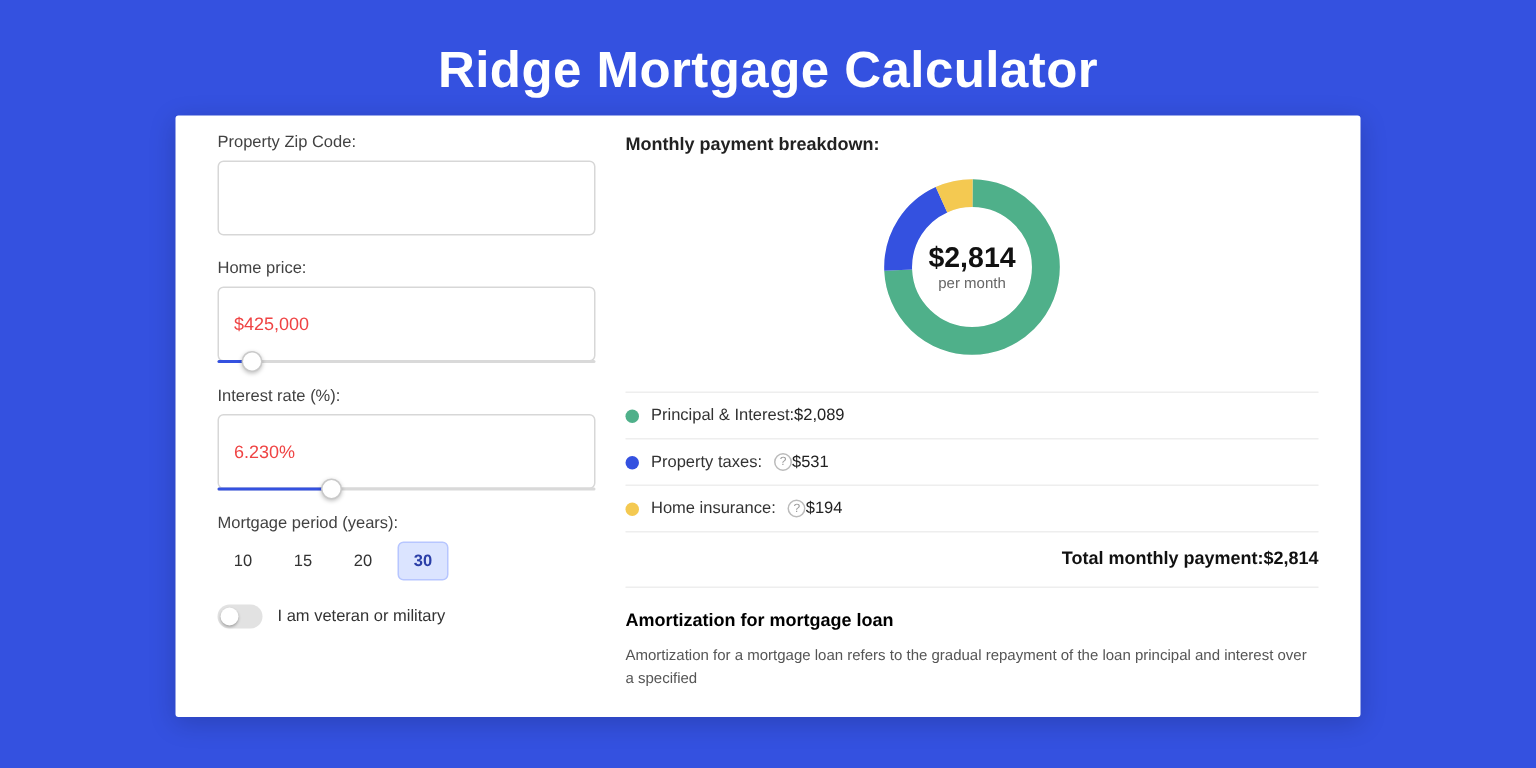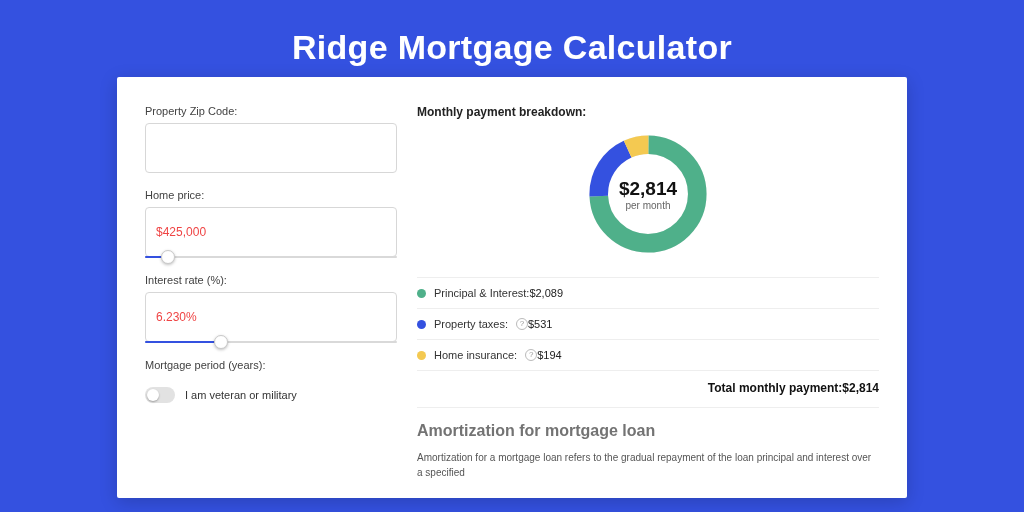--- a/index.html
+++ b/index.html
@@ -1,20 +1,20 @@
 <!DOCTYPE html>
 <html><head>
 <meta charset="utf-8">
 <style>
   *{box-sizing:border-box;margin:0;padding:0;font-family:-apple-system,BlinkMacSystemFont,"Segoe UI",Helvetica,Arial,sans-serif;}
   body{width:1024px;height:512px;overflow:hidden;background:#3451e0;}
   .hero{width:100%;padding:28px 0 10px;text-align:center;}
   .hero h1{color:#fff;font-size:34px;font-weight:800;letter-spacing:.3px;}
   .card-wrap{width:790px;margin:0 auto;background:#fff;border-radius:2px;box-shadow:0 4px 18px rgba(0,0,0,.18);}
-  .card{display:flex;gap:20px;padding:28px 28px 18px;}
+  .card{display:flex;gap:20px;padding:12px 28px 18px;}
   .col-left{flex:0 0 252px;}
   .col-right{flex:1;}
   .lbl{font-size:11px;color:#424242;margin-bottom:6px;display:block;}
   .field{width:100%;height:50px;border:1px solid #d7d7d7;border-radius:4px;padding:0 10px;font-size:12px;color:#ef4444;background:#fff;}
   .group{margin-bottom:16px;position:relative;}
   .slider-track{position:relative;height:2px;background:#d9d9d9;margin-top:-1px;border-radius:2px;}
   .slider-fill{position:absolute;left:0;top:0;bottom:0;background:#3451e0;border-radius:2px;}
   .slider-thumb{position:absolute;top:50%;width:14px;height:14px;border-radius:50%;background:#fff;border:1px solid #c9c9c9;box-shadow:0 1px 3px rgba(0,0,0,.25);transform:translate(-50%,-50%);cursor:pointer;}
   .dp-row{display:flex;gap:8px;}
   .dp-row .field:first-child{flex:1;}
@@ -33,21 +33,21 @@
   .donut-amount{font-size:19px;font-weight:800;color:#111;}
   .donut-sub{font-size:10px;color:#666;}
   .legend{border-top:1px solid #eee;}
   .legend-row{display:flex;align-items:center;justify-content:flex-start;padding:9px 0;border-bottom:1px solid #eee;}
   .legend-left{display:flex;align-items:center;gap:8px;font-size:11px;color:#333;}
   .dot{width:9px;height:9px;border-radius:50%;}
   .info{width:12px;height:12px;border-radius:50%;border:1px solid #bbb;color:#999;font-size:8px;line-height:10px;text-align:center;display:inline-block;}
   .legend-val{font-size:11px;color:#222;}
   .total-row{display:flex;justify-content:flex-end;padding:10px 0 12px;font-size:12px;font-weight:700;color:#111;}
   .amort{border-top:1px solid #eee;padding-top:14px;}
-  .amort-title{font-size:16px;font-weight:700;margin-bottom:10px;color:#737373;}
+  .amort-title{font-size:12px;font-weight:700;margin-bottom:10px;color:#000000;}
   .amort-text{font-size:10px;color:#555;line-height:1.5;}
 </style>
 </head>
 <body>
 
 <div class="hero">
   <h1>Ridge Mortgage Calculator</h1>
 </div>
 
 <div class="card-wrap">
@@ -74,20 +74,26 @@
         <label class="lbl">Interest rate (%):</label>
         <input class="field" value="6.230%" style="">
         <div class="slider-track">
           <div class="slider-fill" id="rate-fill" style="width: 30%;"></div>
           <div class="slider-thumb" id="rate-thumb" style="left: 30%;"></div>
         </div>
       </div>
 
       <div class="group">
         <label class="lbl">Mortgage period (years):</label>
+        <div class="period-row" id="period-row">
+            <button class="period-btn">10</button>
+            <button class="period-btn">15</button>
+            <button class="period-btn">20</button>
+            <button class="period-btn active">30</button>
+          </div>
       </div>
 
       <div class="toggle-row">
         <div class="toggle"></div>
         <span class="toggle-lbl">I am veteran or military</span>
       </div>
     </div>
 
     <div class="col-right">
       <div class="section-title">Monthly payment breakdown:</div>

